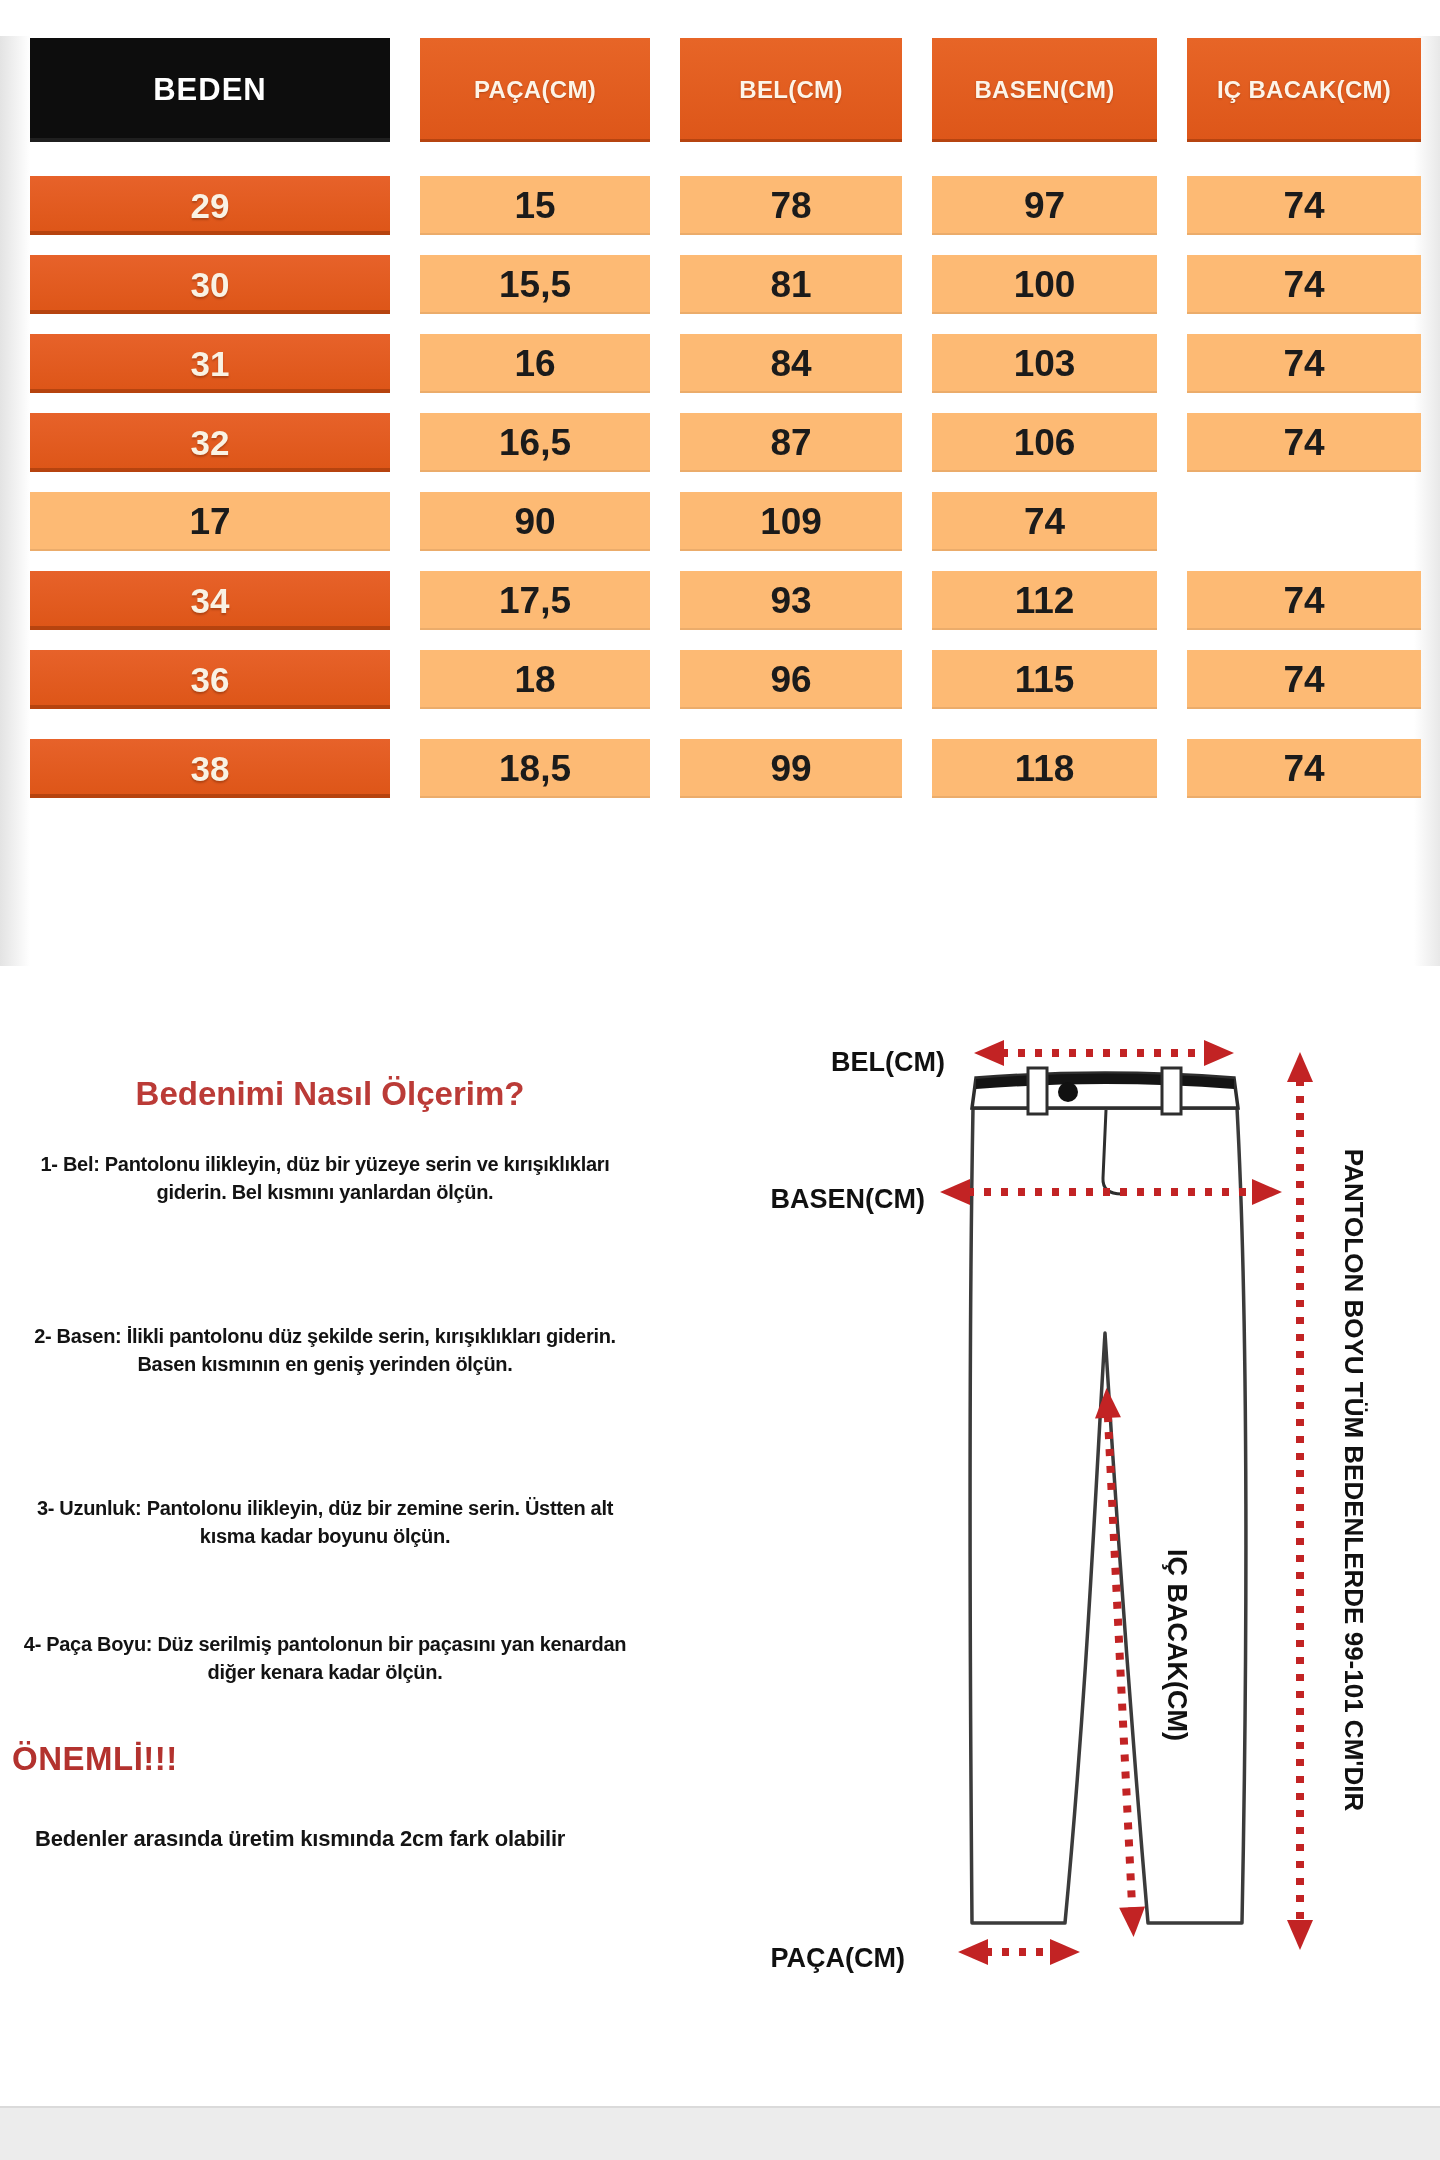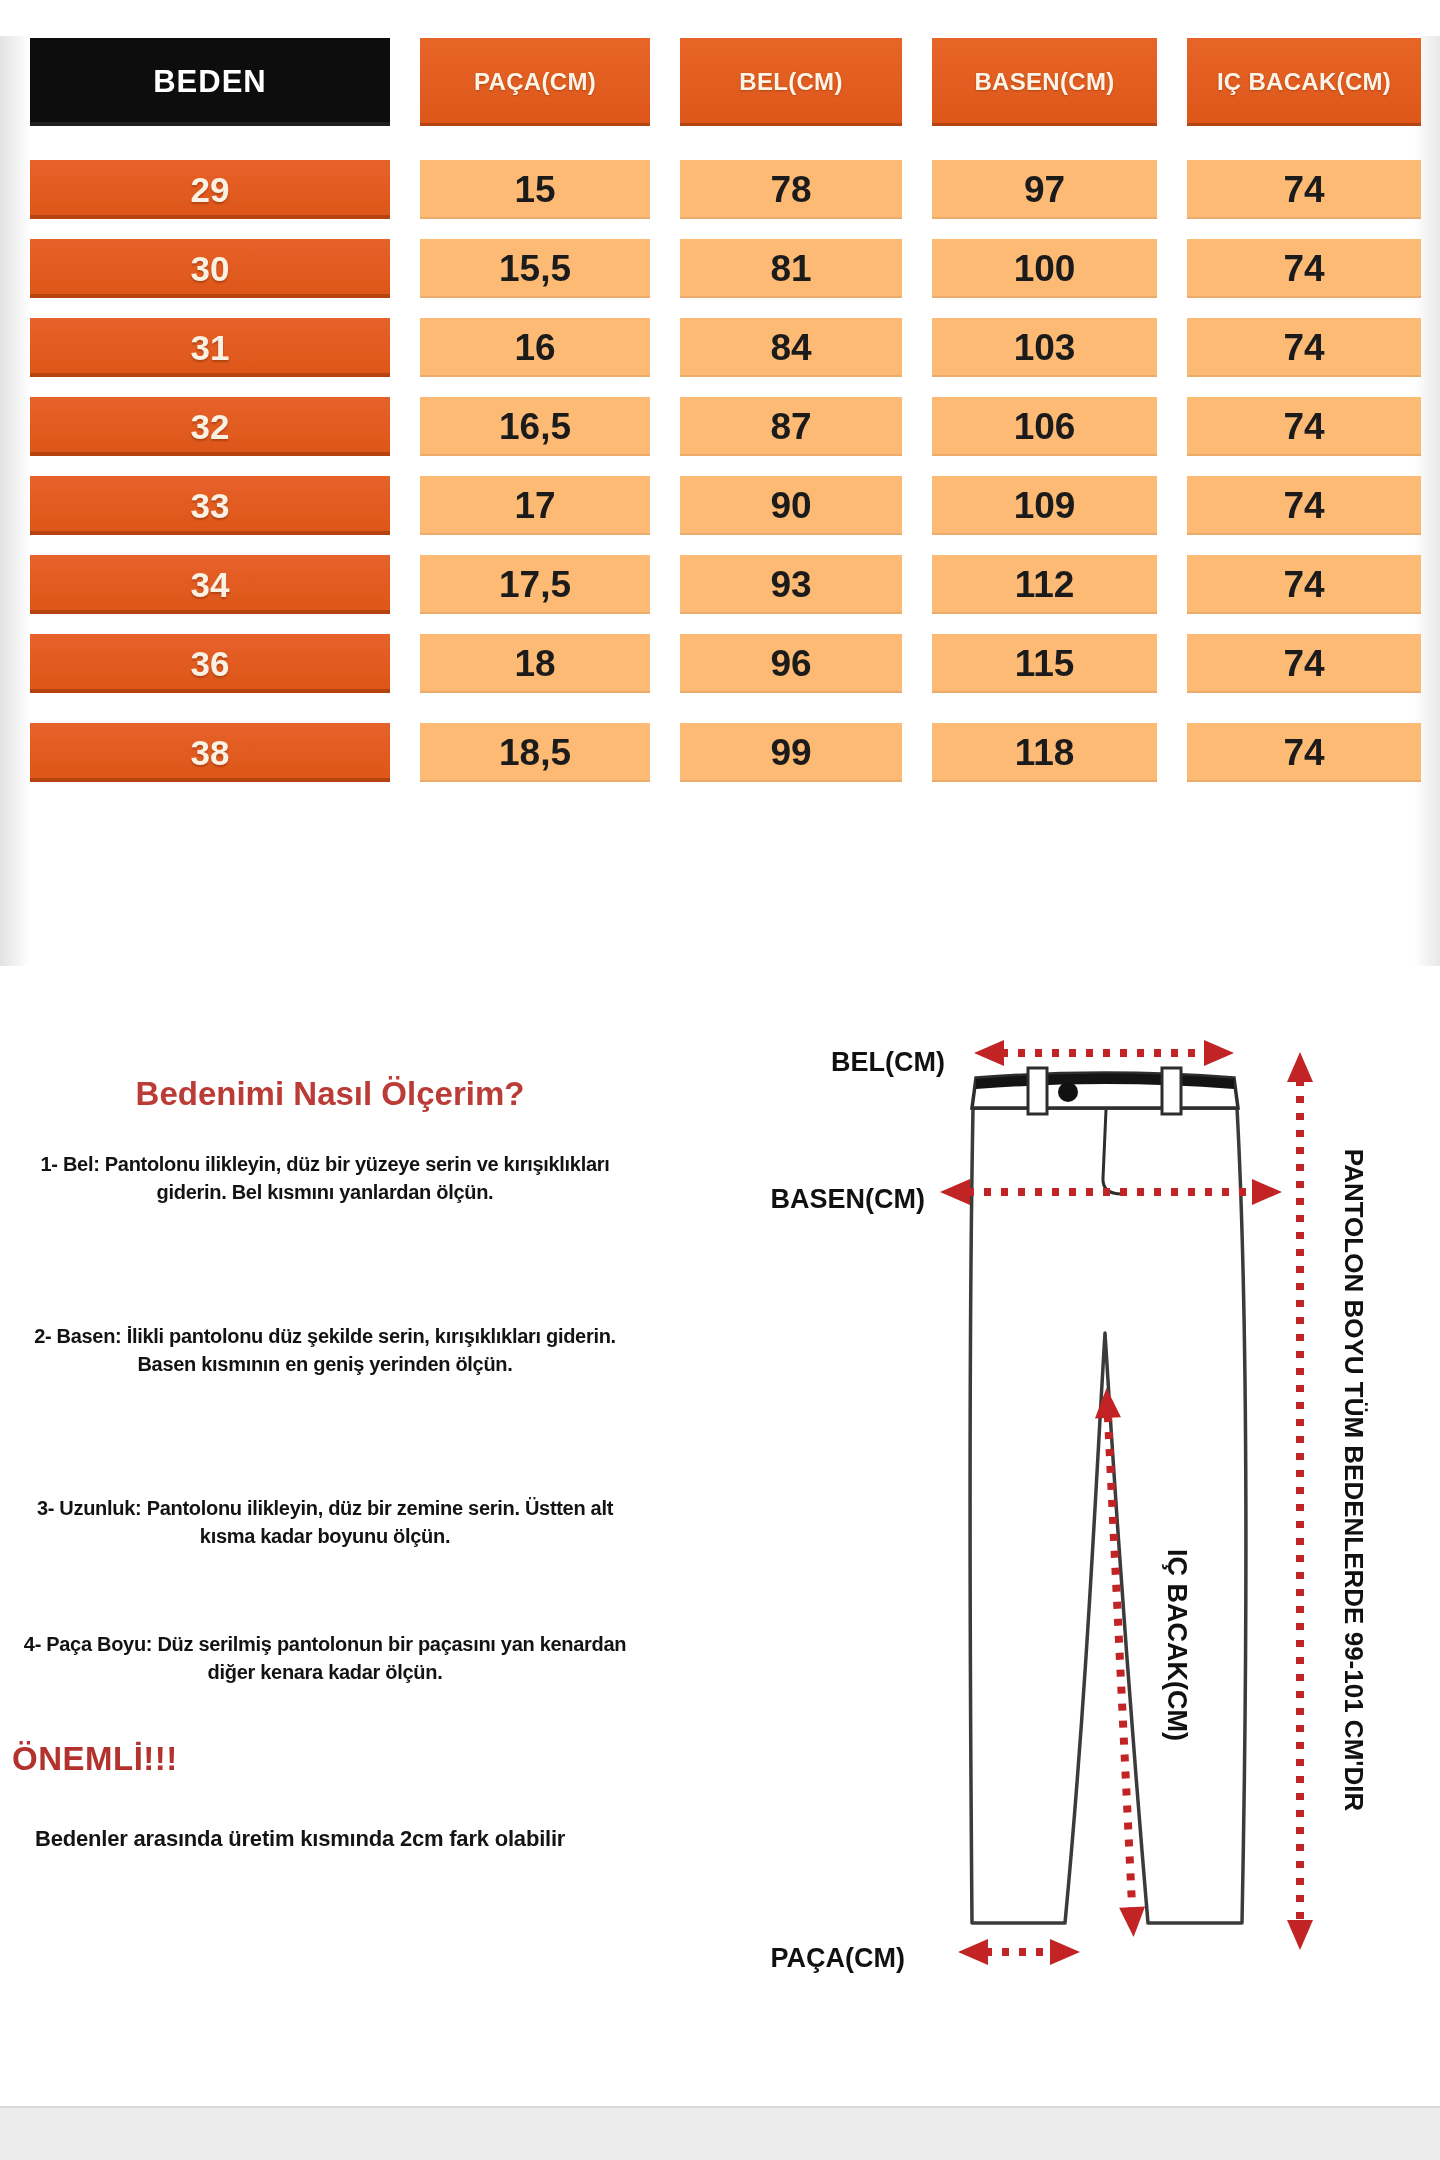--- a/index.html
+++ b/index.html
@@ -15,21 +15,21 @@
   .size-table{position:absolute;left:30px;top:38px;width:1391px;}
   .trow{display:flex;column-gap:30px;margin-bottom:20px;}
   .trow.thead{margin-bottom:34px;}
   .trow.last{margin-top:30px;}
   .cell{display:flex;align-items:center;justify-content:center;box-sizing:border-box;}
   .trow > .cell:nth-child(1){width:360px;}
   .trow > .cell:nth-child(2){width:230px;}
   .trow > .cell:nth-child(3){width:222px;}
   .trow > .cell:nth-child(4){width:225px;}
   .trow > .cell:nth-child(5){width:234px;}
-  .thead .cell{height:88px;}
+  .thead .cell{height:104px;}
   .trow:not(.thead) .cell{height:59px;}
 
   .hc-black{background:#0d0d0d;color:#ffffff;font-weight:bold;font-size:31px;letter-spacing:1px;
     box-shadow:inset 0 -4px 0 rgba(255,255,255,.08);}
   .hc-orange{background:linear-gradient(180deg,#e76527 0%,#dd5619 100%);color:#fdf4e8;font-weight:bold;
     font-size:24px;letter-spacing:.3px;box-shadow:inset 0 -3px 0 rgba(110,35,0,.35);
     text-shadow:0 1px 2px rgba(90,30,0,.35);}
   .size-cell{background:linear-gradient(180deg,#e7622a 0%,#dd5517 100%);color:#f9f2e4;font-weight:bold;
     font-size:35px;box-shadow:inset 0 -4px 0 rgba(110,35,0,.35);text-shadow:0 2px 2px rgba(90,30,0,.35);}
   .val-cell{background:#fdba74;color:#1b1b1b;font-weight:bold;font-size:37px;
@@ -92,21 +92,20 @@
           <div class="cell val-cell">74</div>
         </div>
         <div class="trow">
           <div class="cell size-cell">32</div>
           <div class="cell val-cell">16,5</div>
           <div class="cell val-cell">87</div>
           <div class="cell val-cell">106</div>
           <div class="cell val-cell">74</div>
         </div>
         <div class="trow">
-          <div class="cell size-cell">33</div>
           <div class="cell val-cell">17</div>
           <div class="cell val-cell">90</div>
           <div class="cell val-cell">109</div>
           <div class="cell val-cell">74</div>
         </div>
         <div class="trow">
           <div class="cell size-cell">34</div>
           <div class="cell val-cell">17,5</div>
           <div class="cell val-cell">93</div>
           <div class="cell val-cell">112</div>

